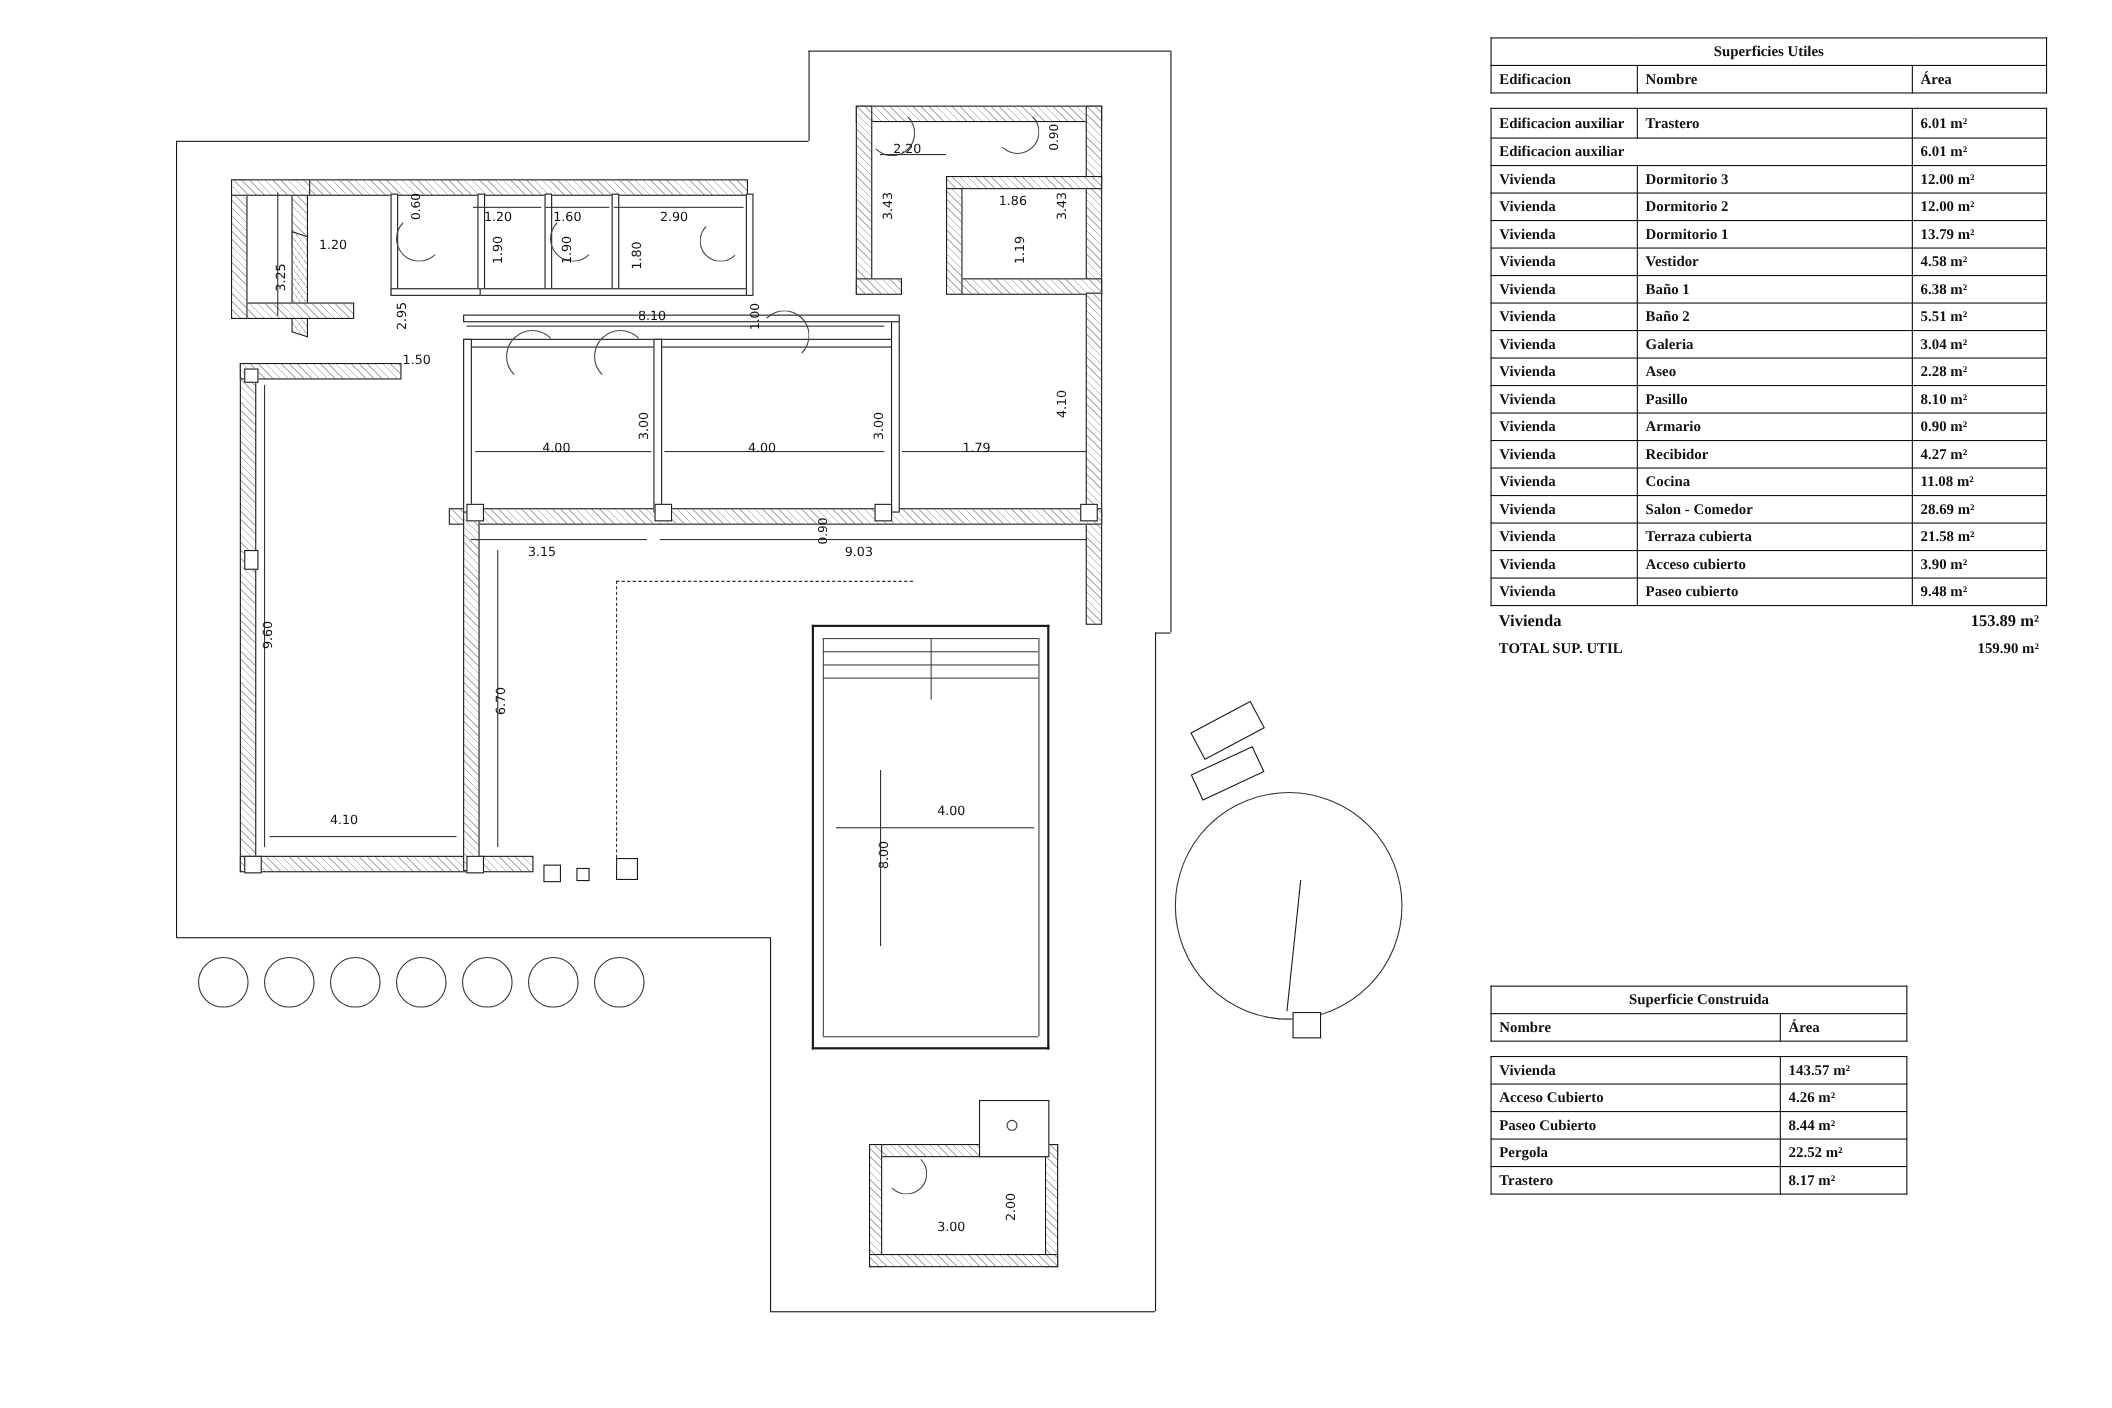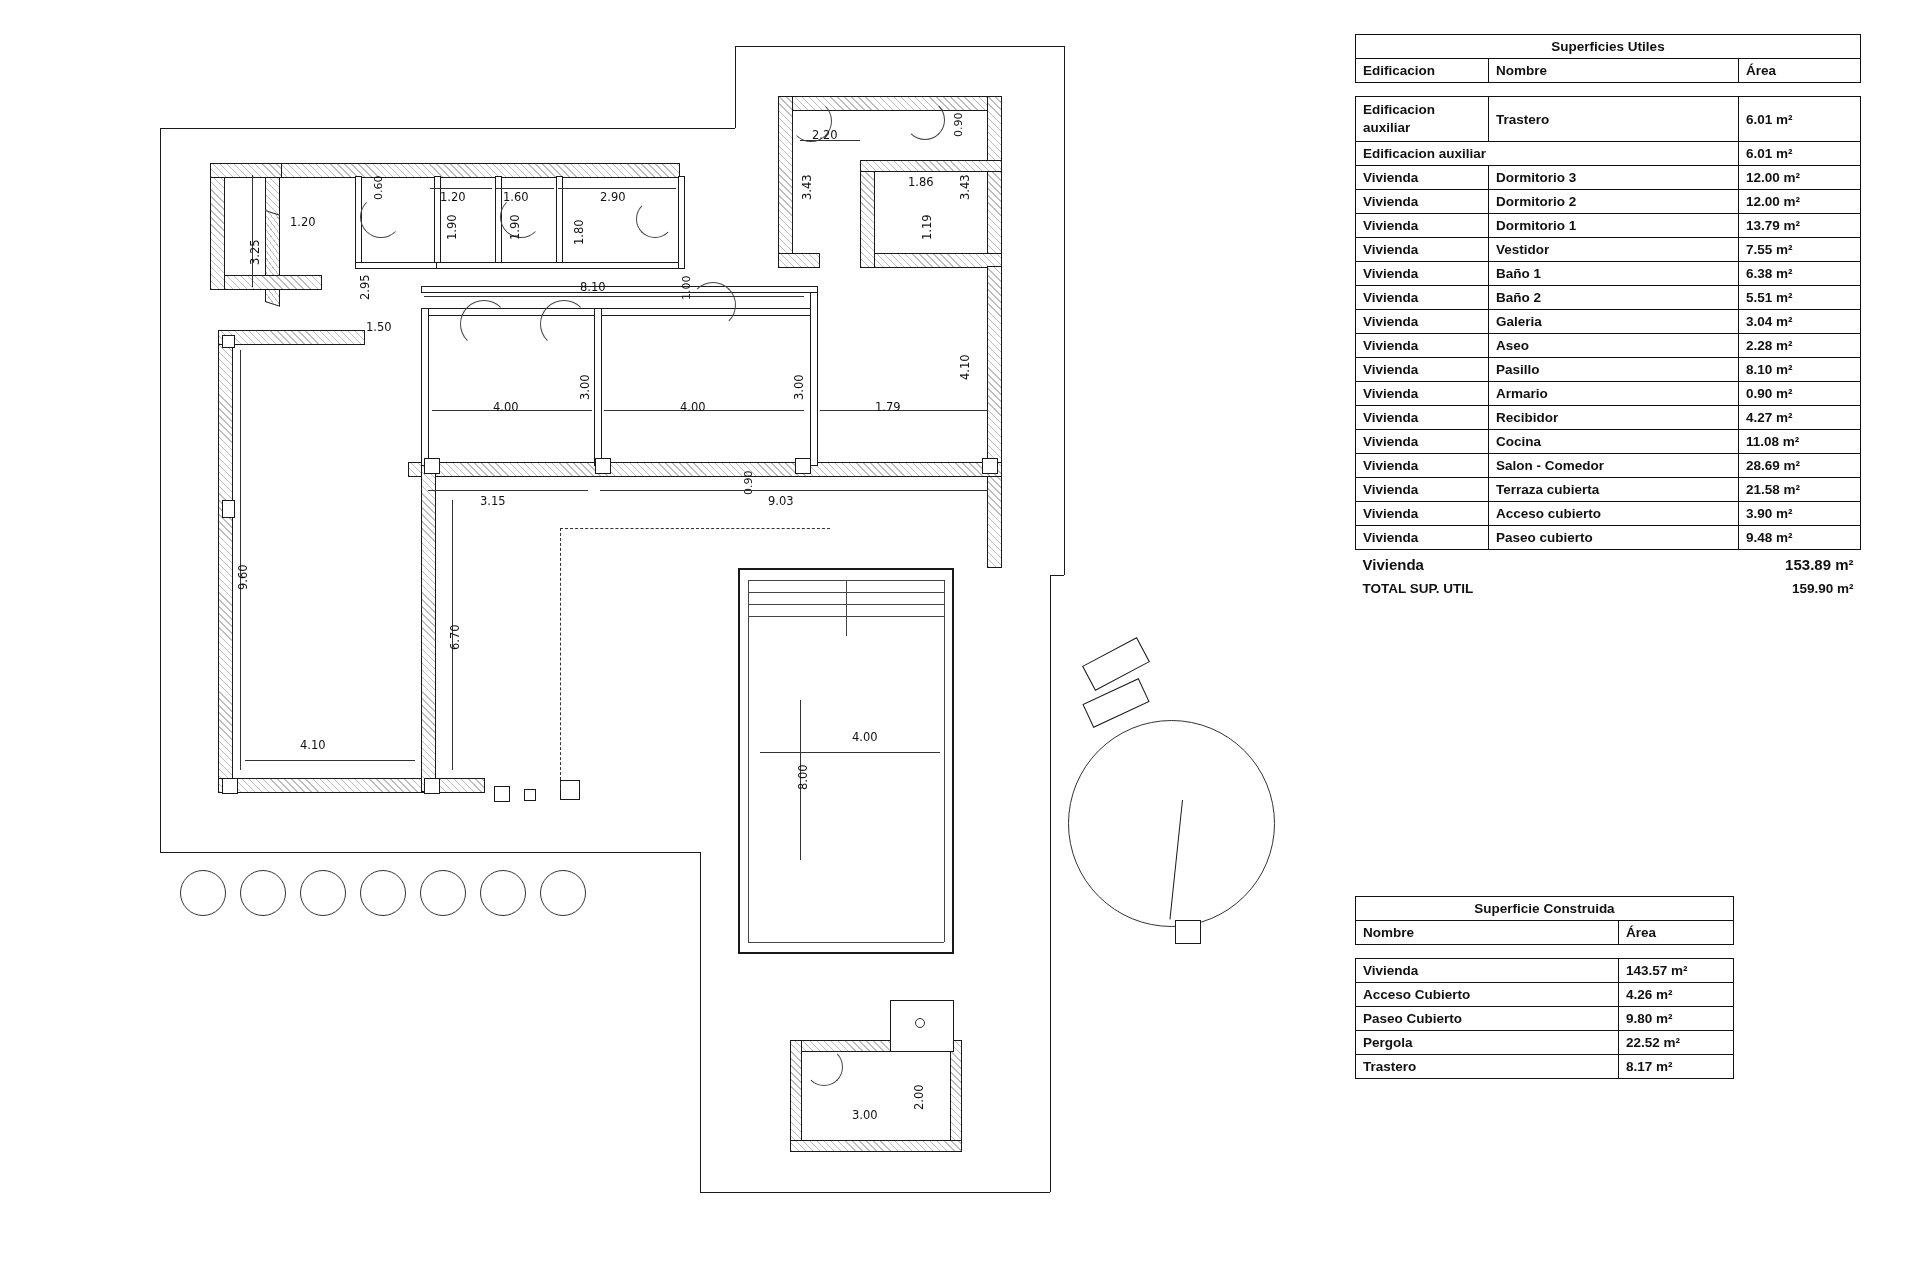--- a/index.html
+++ b/index.html
@@ -20,21 +20,21 @@
   .dim.rot{transform-origin:left top;transform:rotate(-90deg);}
   .dimline{position:absolute;background:#333;height:1px;}
   .dimlinev{position:absolute;background:#333;width:1px;}
   .dash{position:absolute;border-top:1px dashed #333;}
   .dashv{position:absolute;border-left:1px dashed #333;}
   .circle{position:absolute;border:1px solid #333;border-radius:50%;}
   .door{position:absolute;border:1px solid #444;border-radius:50%;background:transparent;}
   .sq{position:absolute;border:1.5px solid #1a1a1a;background:#fff;}
 
   
-  .tbl{position:absolute;font-family:Liberation Sans, sans-serif;}
+  .tbl{position:absolute;font-family:Liberation Serif, serif;}
   .tbl table{border-collapse:collapse;}
   .tbl td{font-size:13.5px;padding:4px 7px;vertical-align:middle;}
   .bx{border:1.2px solid #111;}
   .title-cell{font-weight:bold;font-size:16px;text-align:center;padding:7px 0;}
   .hdr td{font-weight:bold;font-size:13.5px;}
   .b{font-weight:bold;}
   .r{text-align:right;}
   .noborder{border:none;}
   .sum{font-size:14.5px;font-weight:bold;}
   .footline{font-size:14.5px;font-weight:bold;}
@@ -253,21 +253,21 @@
         <td class="bx b">12.00 m²</td>
       </tr>
       <tr>
         <td class="bx b">Vivienda</td>
         <td class="bx b">Dormitorio 1</td>
         <td class="bx b">13.79 m²</td>
       </tr>
       <tr>
         <td class="bx b">Vivienda</td>
         <td class="bx b">Vestidor</td>
-        <td class="bx b">7.55 m²</td>
+        <td class="bx b">4.58 m²</td>
       </tr>
       <tr>
         <td class="bx b">Vivienda</td>
         <td class="bx b">Baño 1</td>
         <td class="bx b">6.38 m²</td>
       </tr>
       <tr>
         <td class="bx b">Vivienda</td>
         <td class="bx b">Baño 2</td>
         <td class="bx b">5.51 m²</td>
@@ -351,21 +351,21 @@
       <tr>
         <td class="bx b">Vivienda</td>
         <td class="bx b">143.57 m²</td>
       </tr>
       <tr>
         <td class="bx b">Acceso Cubierto</td>
         <td class="bx b">4.26 m²</td>
       </tr>
       <tr>
         <td class="bx b">Paseo Cubierto</td>
-        <td class="bx b">9.80 m²</td>
+        <td class="bx b">8.44 m²</td>
       </tr>
       <tr>
         <td class="bx b">Pergola</td>
         <td class="bx b">22.52 m²</td>
       </tr>
       <tr>
         <td class="bx b">Trastero</td>
         <td class="bx b">8.17 m²</td>
       </tr>
     </tbody>

